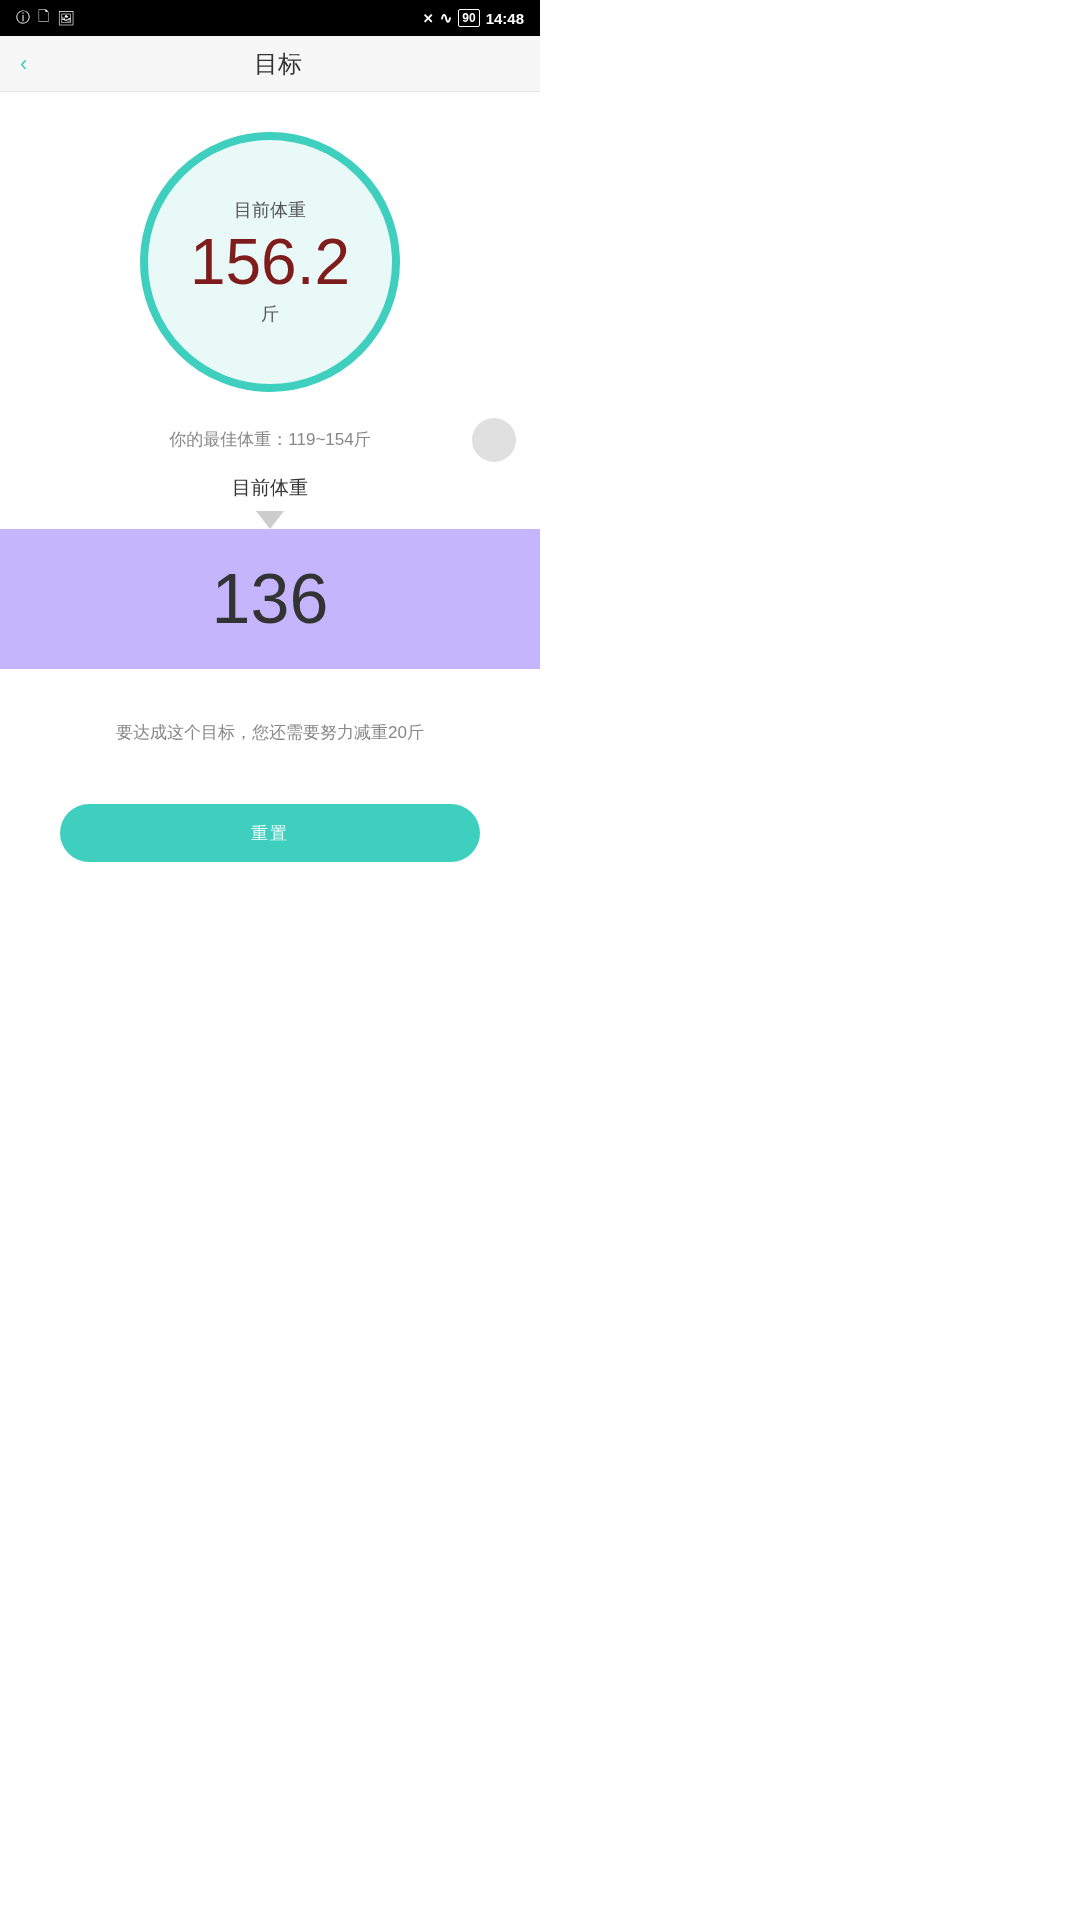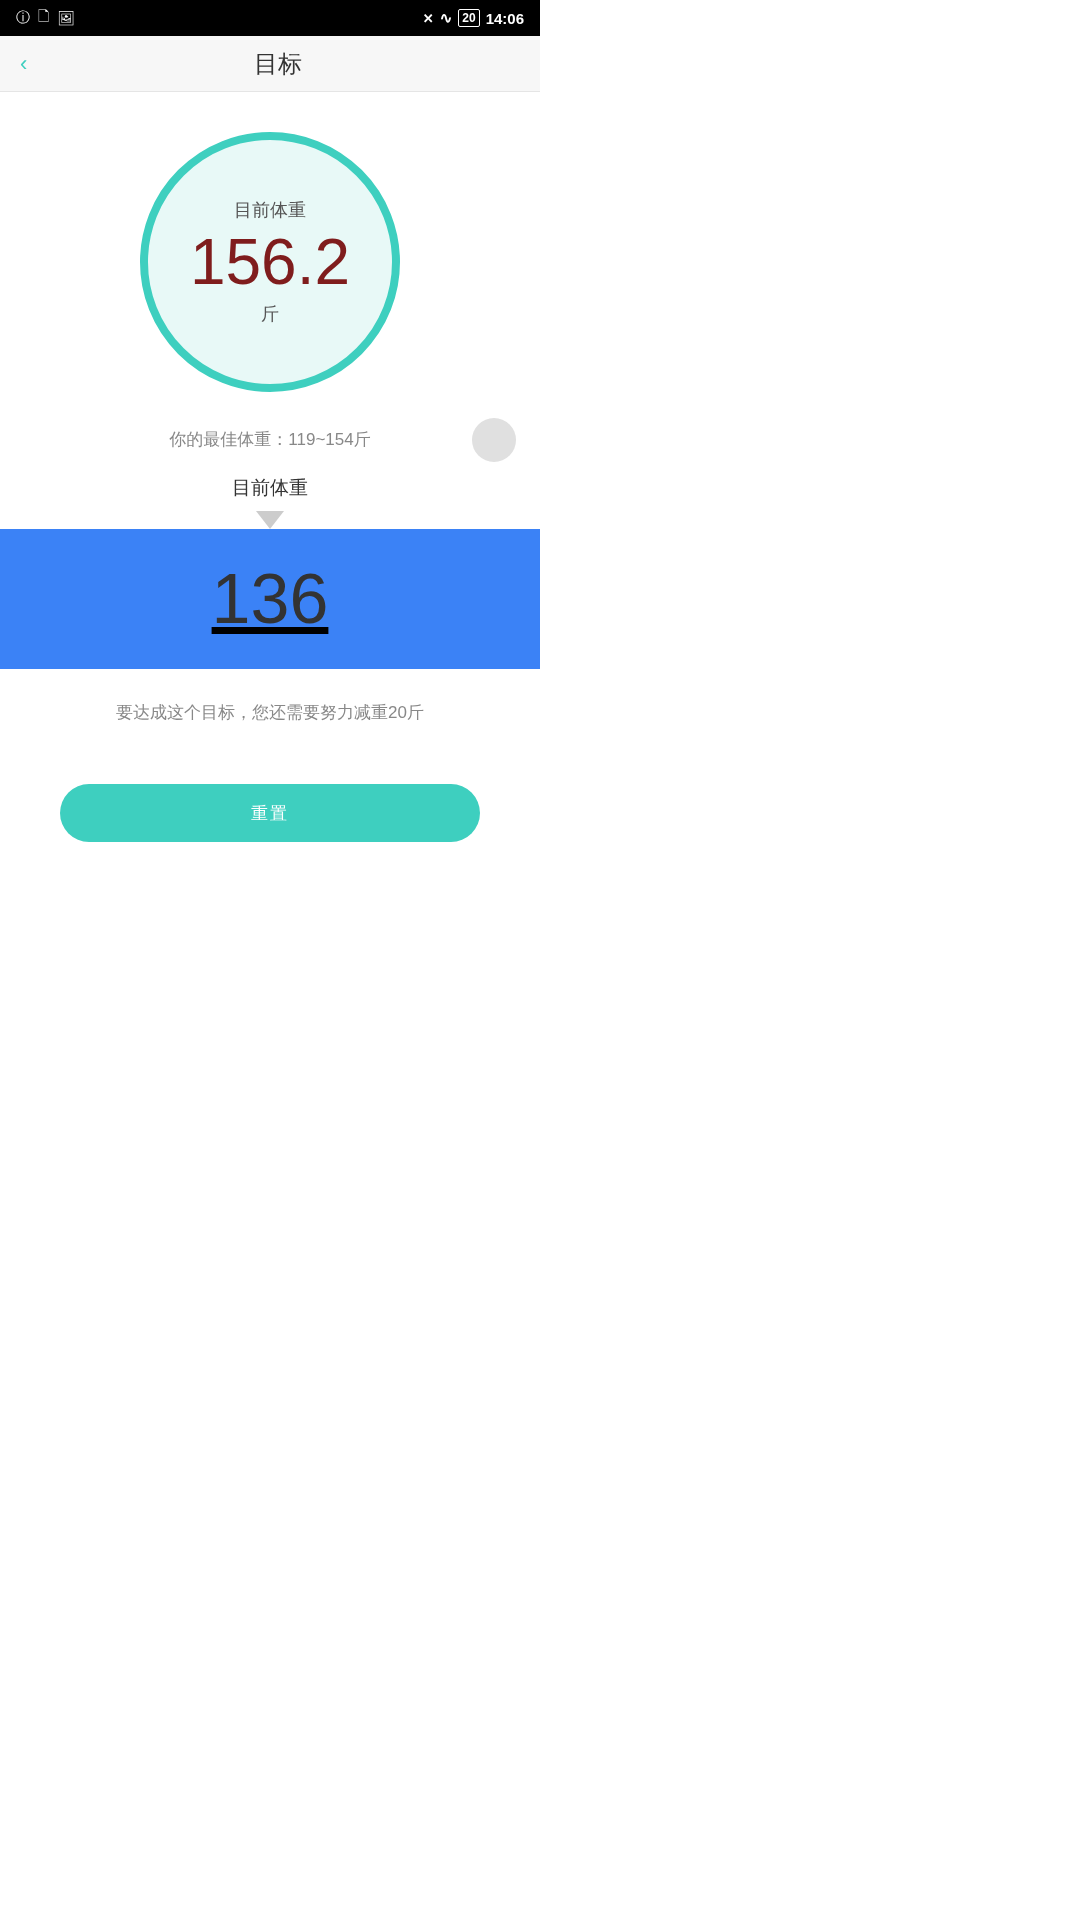--- a/index.html
+++ b/index.html
@@ -146,38 +146,37 @@
       height: 0;
       border-left: 14px solid transparent;
       border-right: 14px solid transparent;
       border-top: 18px solid #ccc;
       margin-top: 10px;
     }
 
     
     .picker-area {
       width: 100%;
-      background: #3b82f6;
+      background: #c4b5fd;
       display: flex;
       align-items: center;
       justify-content: center;
       padding: 30px 0;
       margin-top: 0;
-      text-decoration: underline;
     }
 
     .picker-value {
       font-size: 70px;
       color: #333;
       font-weight: 300;
     }
 
     
     .goal-message {
-      margin-top: 32px;
+      margin-top: 52px;
       font-size: 17px;
       color: #888;
       text-align: center;
       padding: 0 30px;
     }
 
     
     .reset-button {
       margin-top: 60px;
       margin-bottom: 40px;
@@ -203,22 +202,22 @@
 
 <div class="status-bar">
   <div class="status-left">
     <span>ⓘ</span>
     <span>🗋</span>
     <span>🖼</span>
   </div>
   <div class="status-right">
     <span style="font-size:13px;">✕</span>
     <span>∿</span>
-    <span style="font-size:12px; border:1px solid #fff; padding:1px 3px; border-radius:2px;">20</span>
-    <span>14:06</span>
+    <span style="font-size:12px; border:1px solid #fff; padding:1px 3px; border-radius:2px;">90</span>
+    <span>14:48</span>
   </div>
 </div>
 
 <div class="nav-bar">
   <span class="nav-back">‹</span>
   <span class="nav-title">目标</span>
 </div>
 
 <div class="main">
 

